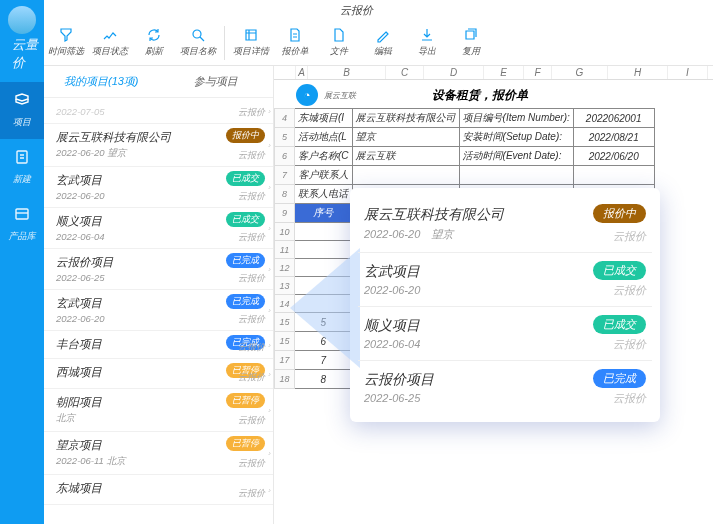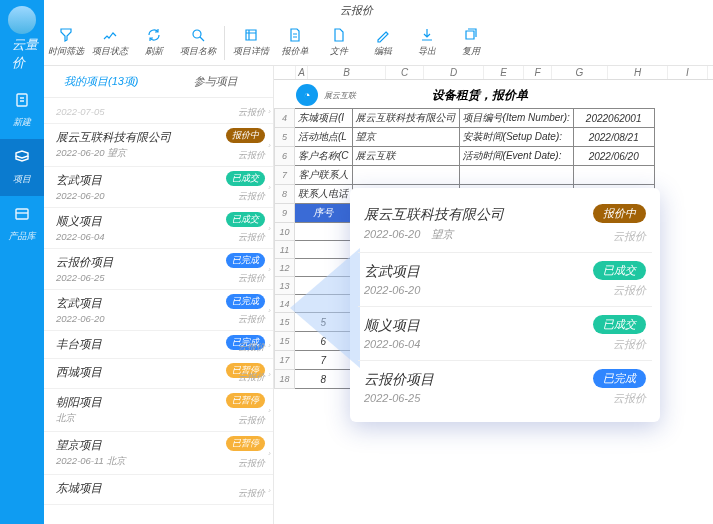--- a/index.html
+++ b/index.html
@@ -67,33 +67,33 @@
 </style>
 </head>
 <body>
 
 <div class="app">
   <div class="top-title">云报价</div>
 
   <div class="rail">
     <div class="logo"></div>
     <div class="brand">云量价</div>
+    <div class="nav-item active">
+      <svg viewBox="0 0 16 16" fill="none" stroke="#fff" stroke-width="1.4">
+          <path d="M2 4l6-2 6 2v3l-6 2-6-2z"></path>
+          <path d="M2 7v3l6 2 6-2V7"></path>
+        </svg>
+      <span>项目</span>
+    </div>
     <div class="nav-item">
       <svg viewBox="0 0 16 16" fill="none" stroke="#e8f5ff" stroke-width="1.4">
           <rect x="3" y="2" width="10" height="12" rx="1"></rect>
           <path d="M6 6h4M6 9h4"></path>
         </svg>
       <span>新建</span>
-    </div>
-    <div class="nav-item active">
-      <svg viewBox="0 0 16 16" fill="none" stroke="#fff" stroke-width="1.4">
-          <path d="M2 4l6-2 6 2v3l-6 2-6-2z"></path>
-          <path d="M2 7v3l6 2 6-2V7"></path>
-        </svg>
-      <span>项目</span>
     </div>
     <div class="nav-item">
       <svg viewBox="0 0 16 16" fill="none" stroke="#e8f5ff" stroke-width="1.4">
           <rect x="2" y="3" width="12" height="10" rx="1"></rect>
           <path d="M2 7h12"></path>
         </svg>
       <span>产品库</span>
     </div>
   </div>
 

